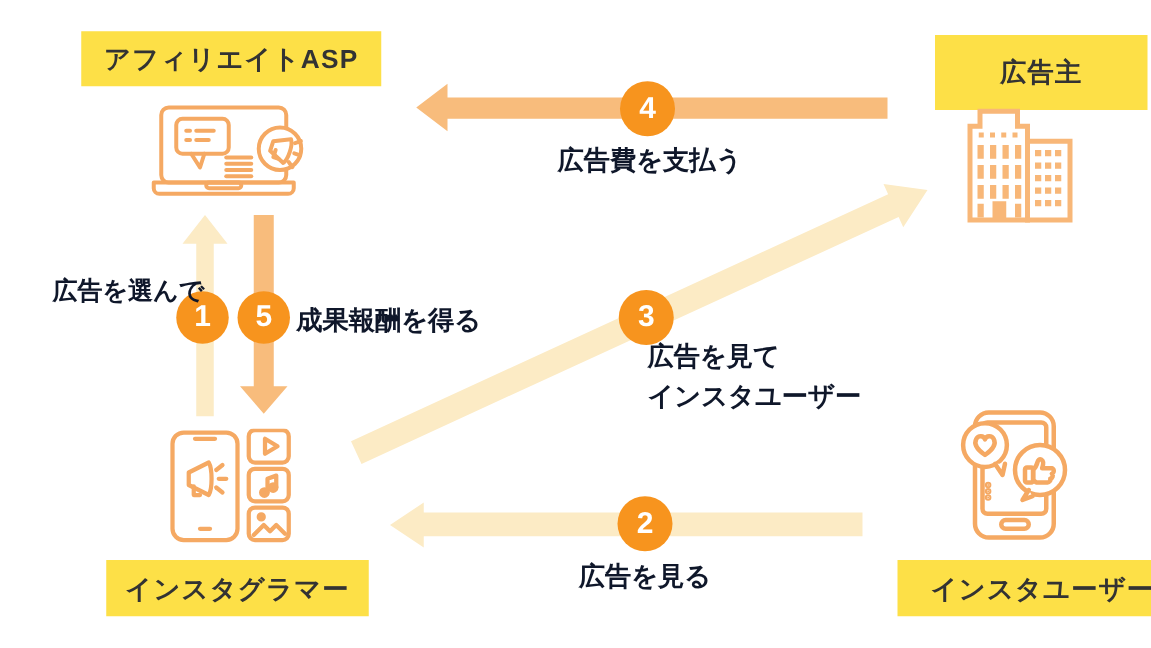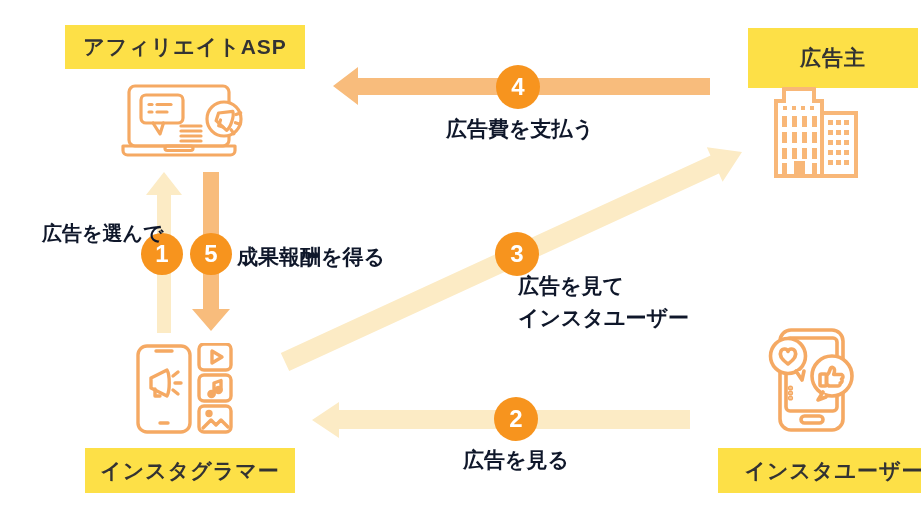--- a/index.html
+++ b/index.html
@@ -208,17 +208,17 @@
 
   <div class="step-text" style="left:237px;top:241px;">
     <span>成果報酬を得る</span>
   </div>
 
   <div class="step-text" style="left:518px;top:270px;">
     <span>広告を見て</span><br>
     <span>インスタユーザー</span>
   </div>
 
-  <div class="step-text center" style="left:416px;top:446px;width:200px;font-family:Liberation Mono, monospace;">
+  <div class="step-text center" style="left:416px;top:446px;width:200px;">
     <span>広告を見る</span>
   </div>
 
 </div>
 
 </body></html>

